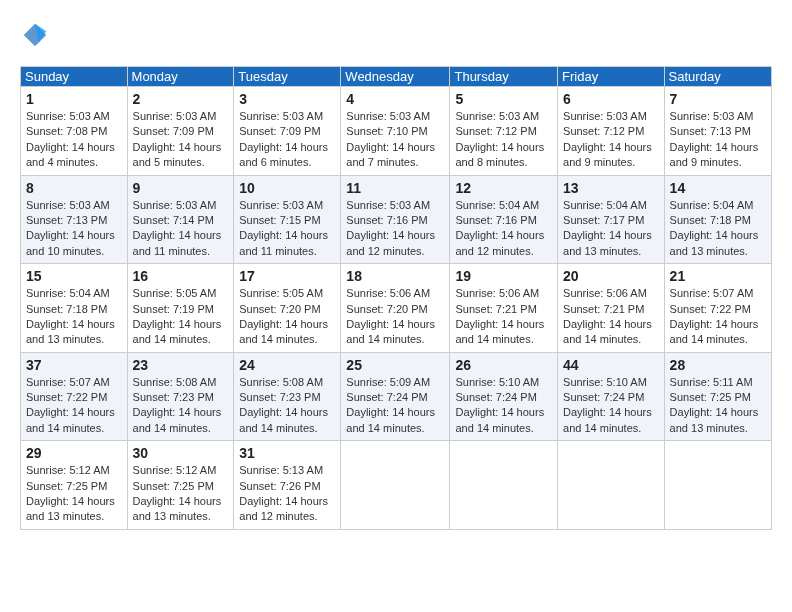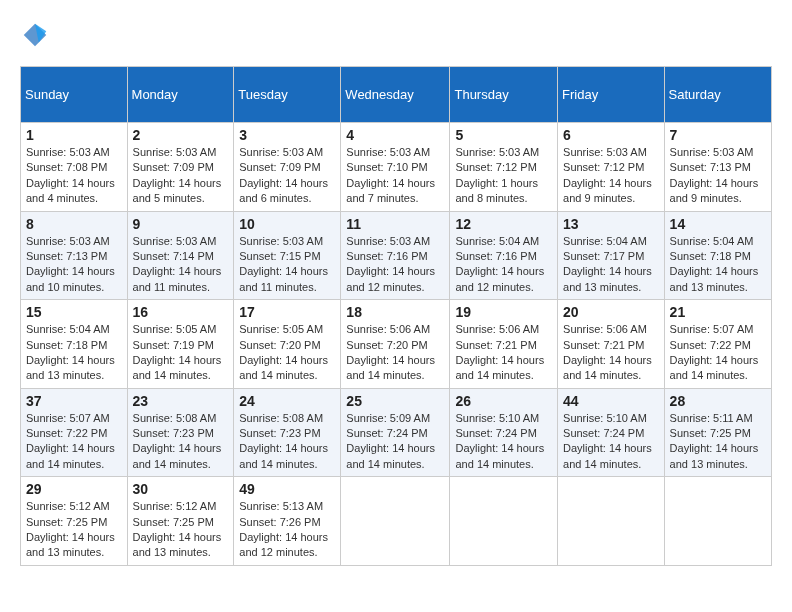--- a/index.html
+++ b/index.html
@@ -43,21 +43,21 @@
       color: #555;
     }
     .calendar {
       width: 100%;
       border-collapse: collapse;
       font-size: 11px;
     }
     .calendar th {
       background: #1a6bbd;
       color: #fff;
-      padding: 20px 4px;
+      padding: 2px 4px;
       text-align: left;
       font-size: 13px;
       font-weight: normal;
       border: 1px solid #ccc;
       margin-top: 12px;
     }
     .calendar td {
       border: 1px solid #ccc;
       padding: 4px 5px;
       vertical-align: top;
@@ -148,21 +148,21 @@
           <span>Sunrise: 5:03 AM</span><br>
           <span>Sunset: 7:10 PM</span><br>
           <span>Daylight: 14 hours and 7 minutes.</span>
         </div>
       </td>
         <td>
         <span class="day-num">5</span>
         <div class="day-info">
           <span>Sunrise: 5:03 AM</span><br>
           <span>Sunset: 7:12 PM</span><br>
-          <span>Daylight: 1 hours and 8 minutes.</span>
+          <span>Daylight: 14 hours and 8 minutes.</span>
         </div>
       </td>
         <td>
         <span class="day-num">6</span>
         <div class="day-info">
           <span>Sunrise: 5:03 AM</span><br>
           <span>Sunset: 7:12 PM</span><br>
           <span>Daylight: 14 hours and 9 minutes.</span>
         </div>
       </td>
@@ -360,21 +360,21 @@
       </td>
         <td>
         <span class="day-num">30</span>
         <div class="day-info">
           <span>Sunrise: 5:12 AM</span><br>
           <span>Sunset: 7:25 PM</span><br>
           <span>Daylight: 14 hours and 13 minutes.</span>
         </div>
       </td>
         <td>
-        <span class="day-num">49</span>
+        <span class="day-num">31</span>
         <div class="day-info">
           <span>Sunrise: 5:13 AM</span><br>
           <span>Sunset: 7:26 PM</span><br>
           <span>Daylight: 14 hours and 12 minutes.</span>
         </div>
       </td>
         <td class="empty-cell"></td>
         <td class="empty-cell"></td>
         <td class="empty-cell"></td>
         <td class="empty-cell"></td>

